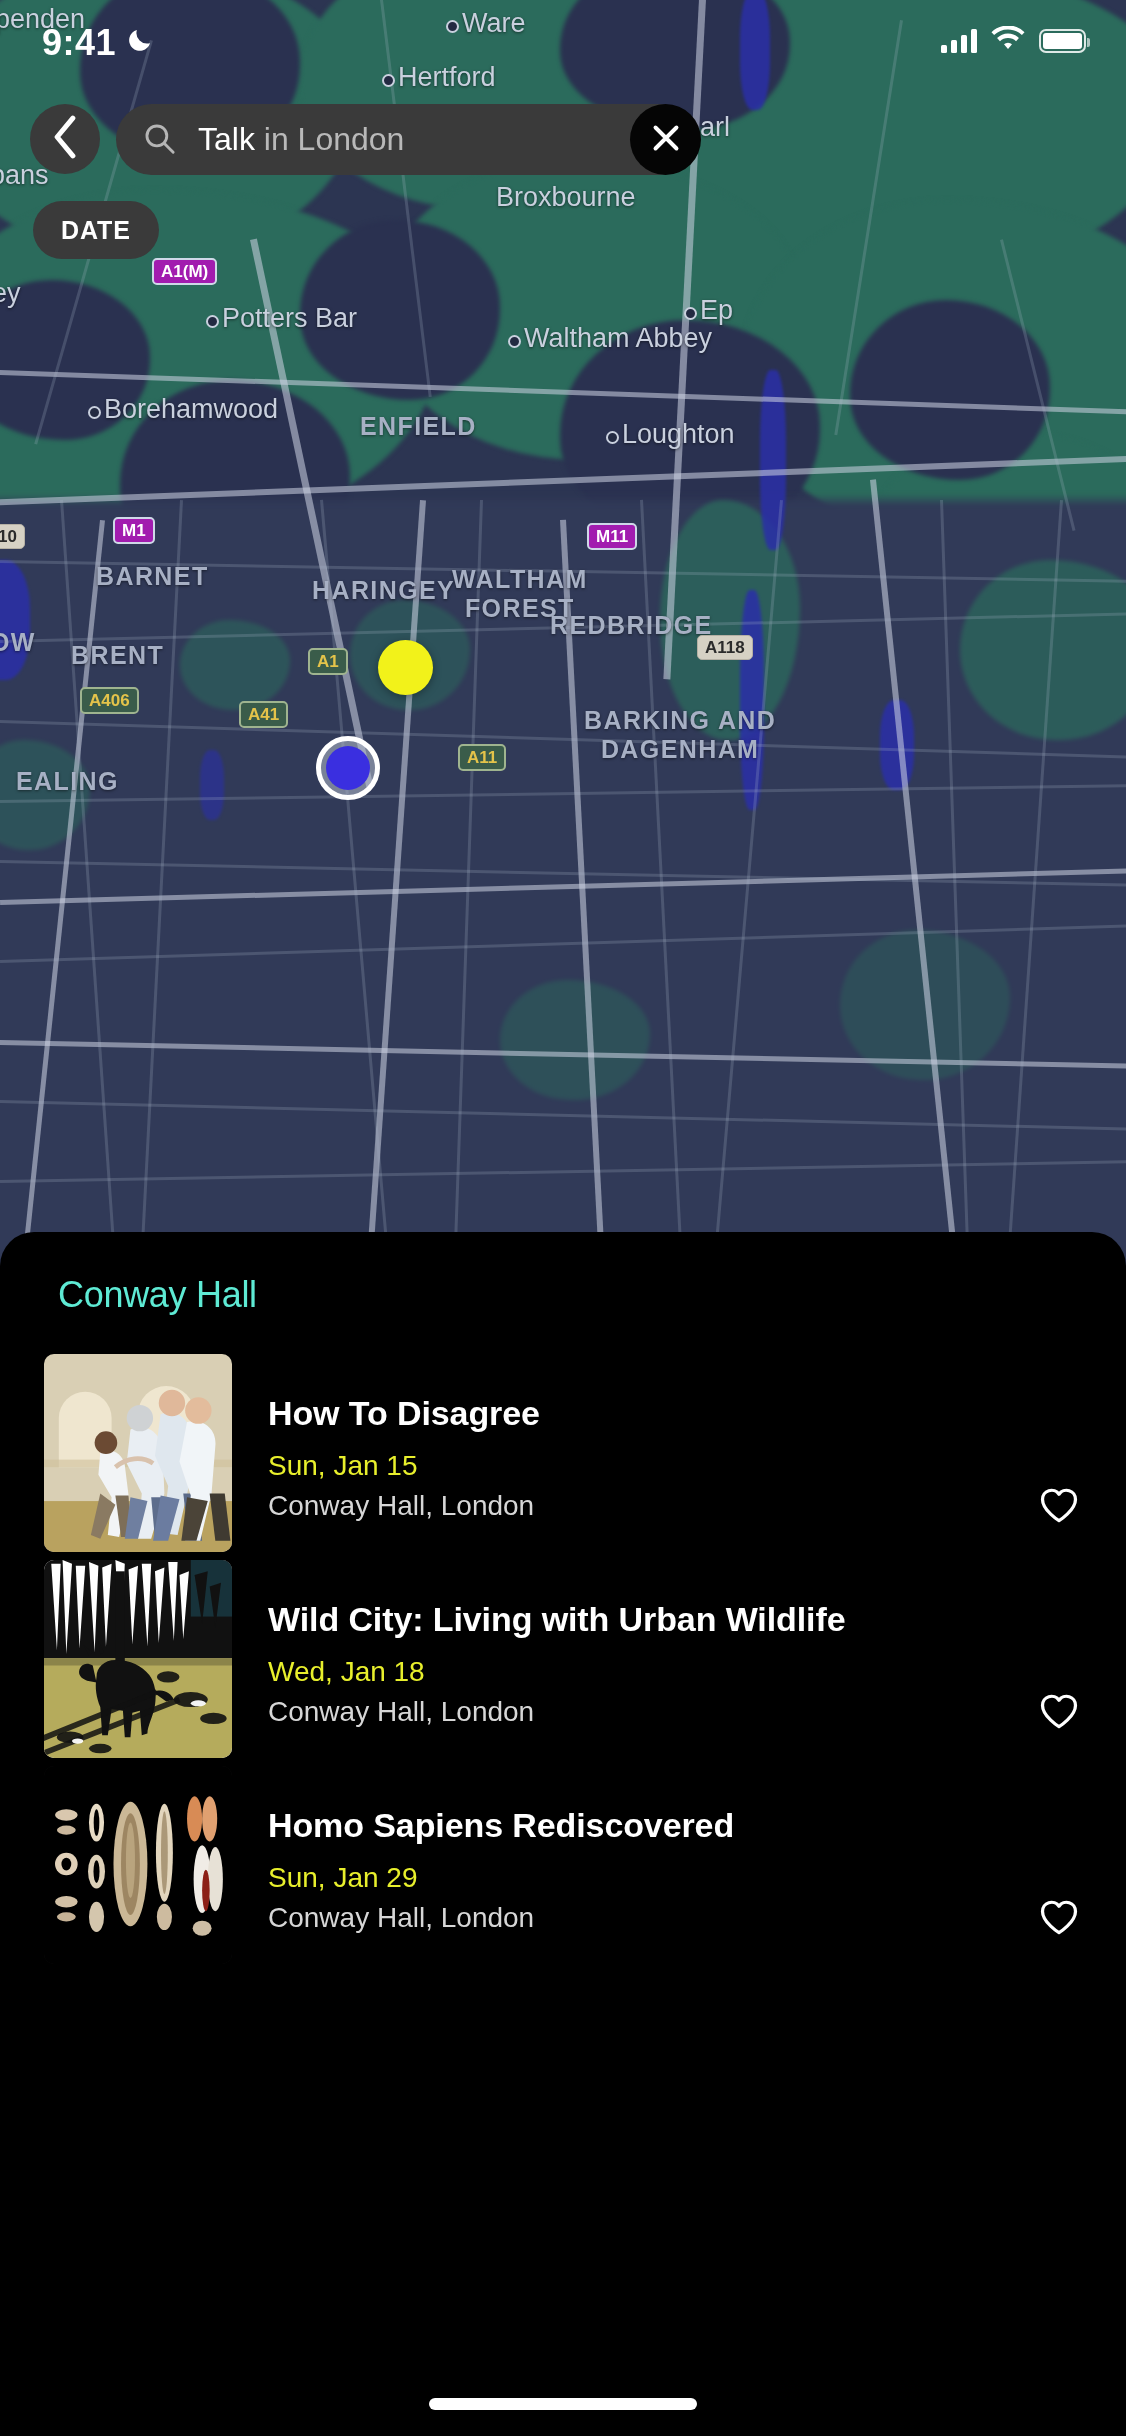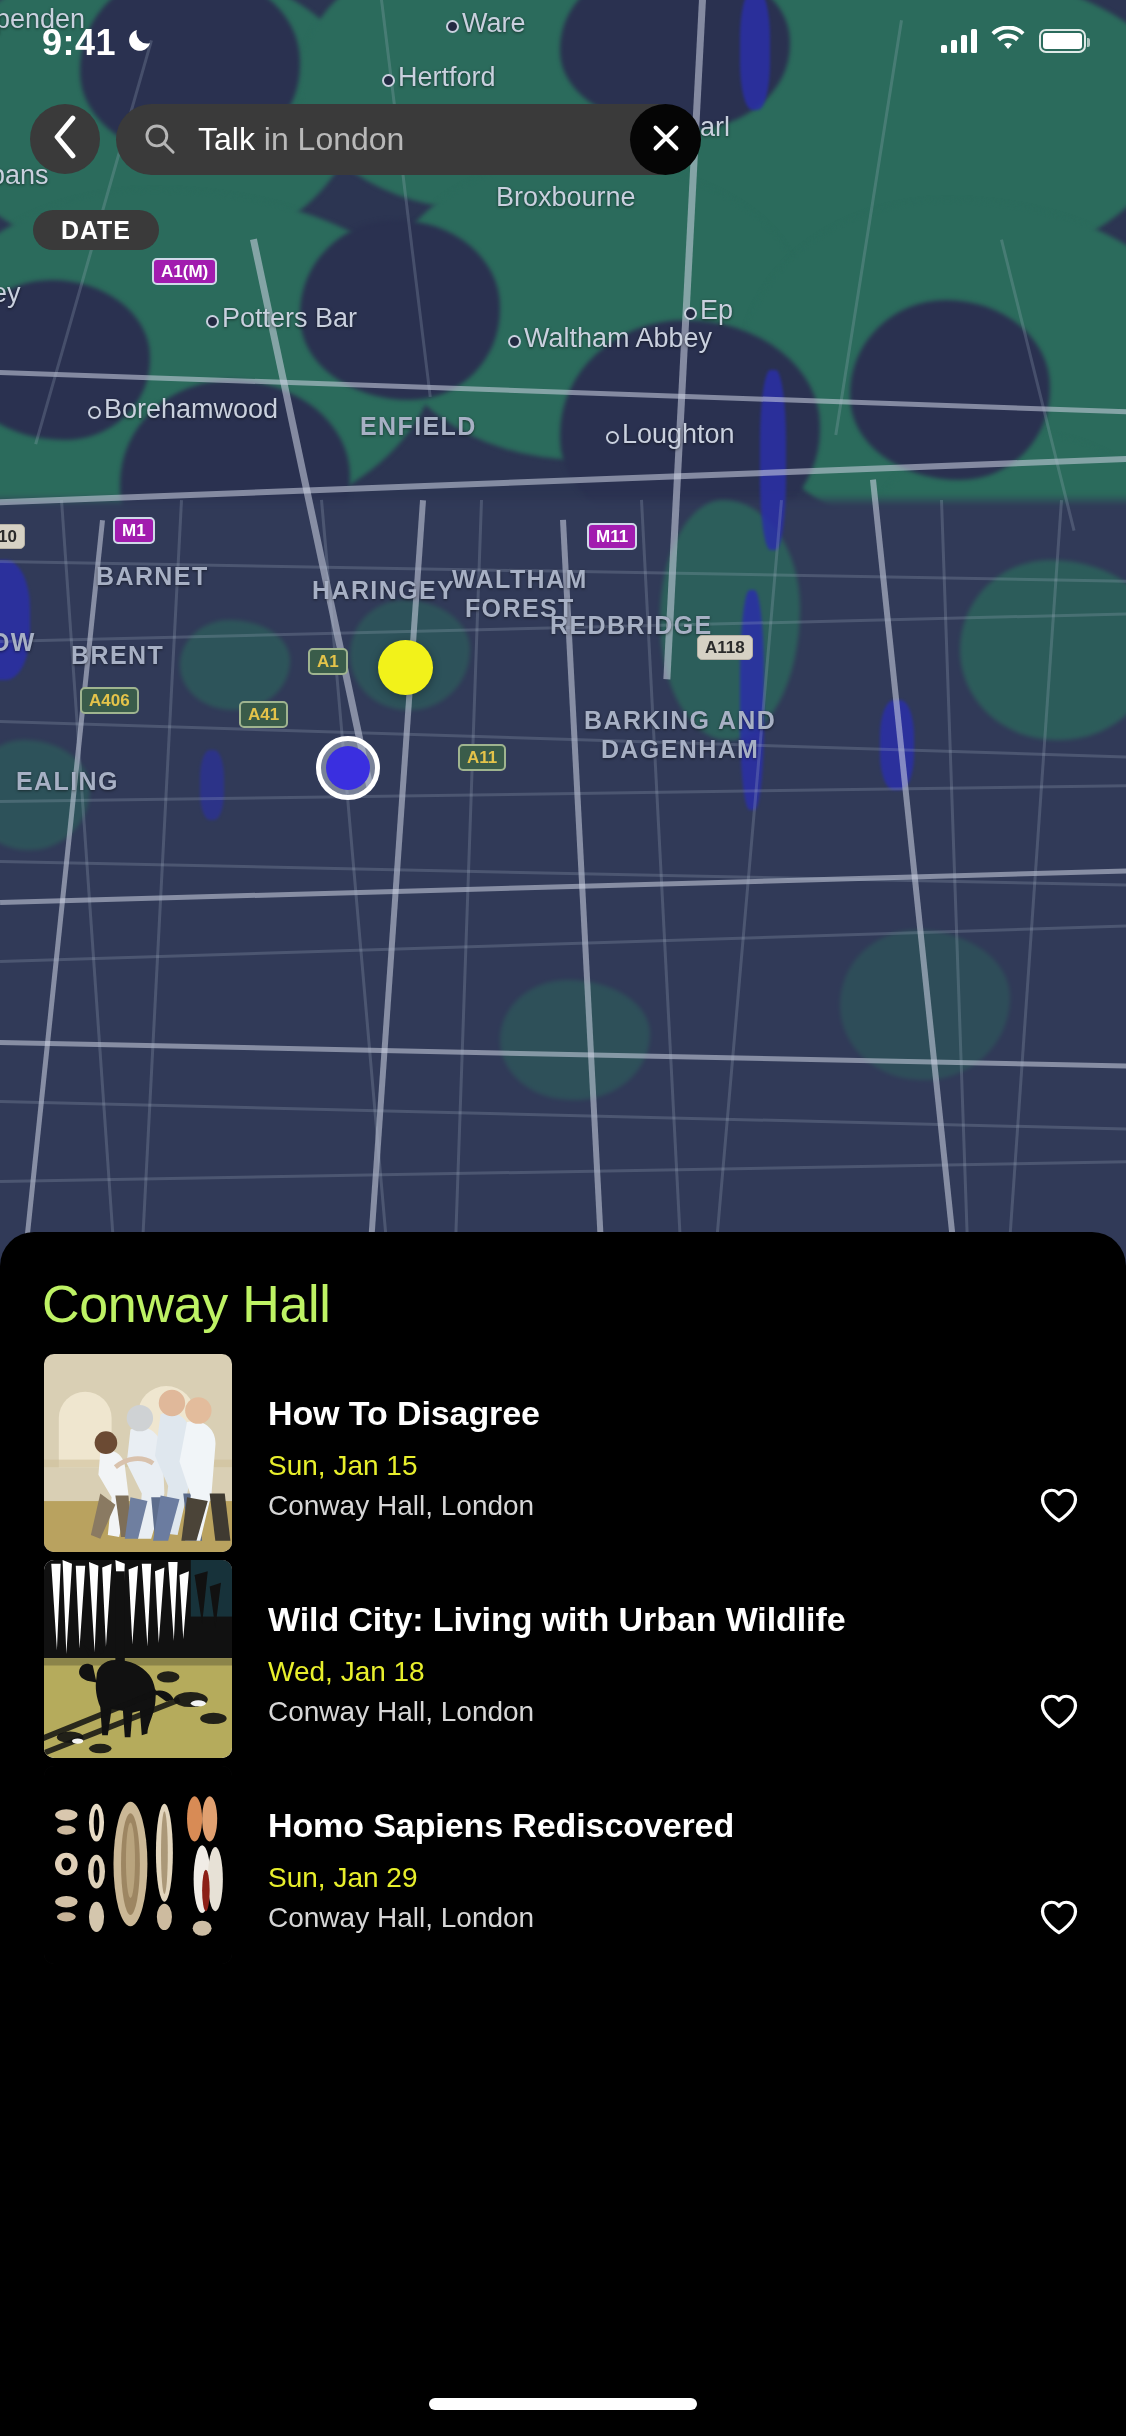--- a/index.html
+++ b/index.html
@@ -205,21 +205,21 @@
   
   #chips {
     position: absolute; left: 0; top: 195px;
     width: 1126px; height: 70px;
     display: flex; align-items: center;
     gap: 16px;
     padding-left: 33px;
     z-index: 26;
   }
   .chip {
-    height: 40px;
+    height: 58px;
     border-radius: 30px;
     background: #3a3a3a;
     display: flex; align-items: center;
     padding: 0 28px;
     gap: 12px;
     color: #fff;
     font-size: 25px;
     font-weight: 700;
     letter-spacing: .9px;
     white-space: nowrap;
@@ -239,24 +239,24 @@
   #sheet {
     position: absolute; left: 0; top: 1232px;
     width: 1126px; height: 1204px;
     background: #000;
     border-radius: 34px 34px 0 0;
     z-index: 50;
     overflow: hidden;
   }
   #sheet-title {
     position: absolute;
-    left: 42px; top: 42px;
-    font-size: 52px;
+    left: 58px; top: 42px;
+    font-size: 36px;
     font-weight: 400;
-    color: #bef264;
+    color: #5eead4;
     letter-spacing: -.3px;
   }
   #events {
     position: absolute;
     left: 0; top: 122px;
     width: 1126px;
   }
   .event {
     position: relative;
     display: flex;

